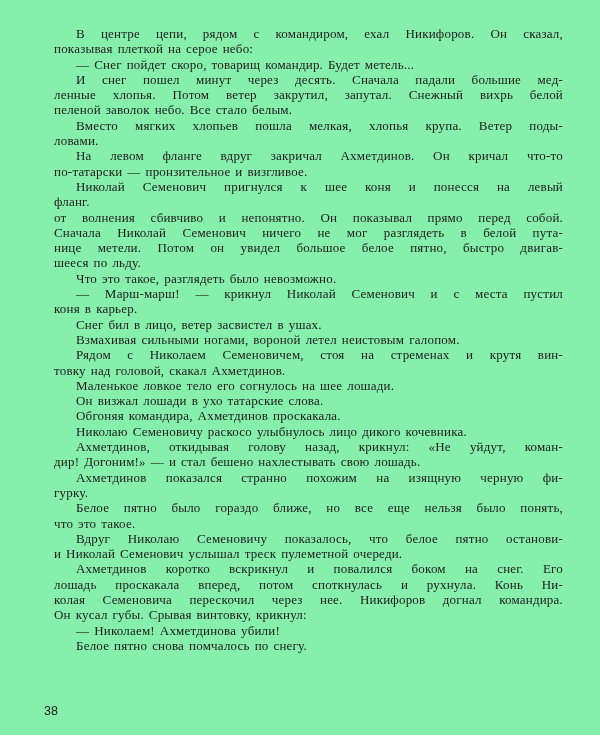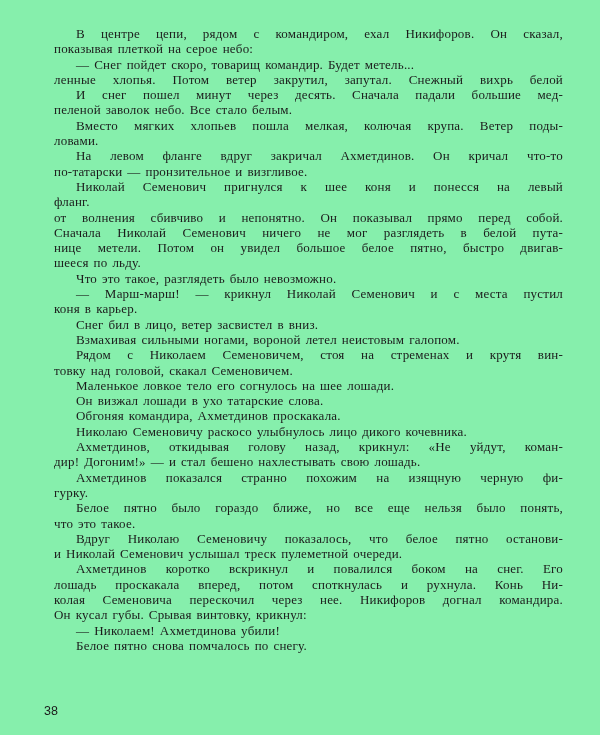--- a/index.html
+++ b/index.html
@@ -47,40 +47,40 @@
   }
 </style>
 </head>
 <body>
 
 <div class="page">
   <div class="text-block">
       <div class="line indent justify">В центре цепи, рядом с командиром, ехал Никифоров. Он сказал,</div>
       <div class="line">показывая плеткой на серое небо:</div>
       <div class="line indent">— Снег пойдет скоро, товарищ командир. Будет метель...</div>
+      <div class="line indent justify">И снег пошел минут через десять. Сначала падали большие мед-</div>
       <div class="line justify">ленные хлопья. Потом ветер закрутил, запутал. Снежный вихрь белой</div>
-      <div class="line indent justify">И снег пошел минут через десять. Сначала падали большие мед-</div>
       <div class="line">пеленой заволок небо. Все стало белым.</div>
-      <div class="line indent justify">Вместо мягких хлопьев пошла мелкая, колючая крупа. Ветер поды-</div>
+      <div class="line indent justify">Вместо мягких хлопьев пошла мелкая, хлопья крупа. Ветер поды-</div>
       <div class="line">ловами.</div>
       <div class="line indent justify">На левом фланге вдруг закричал Ахметдинов. Он кричал что-то</div>
       <div class="line">по-татарски — пронзительное и визгливое.</div>
       <div class="line indent justify">Николай Семенович пригнулся к шее коня и понесся на левый</div>
       <div class="line">фланг.</div>
       <div class="line justify">от волнения сбивчиво и непонятно. Он показывал прямо перед собой.</div>
       <div class="line justify">Сначала Николай Семенович ничего не мог разглядеть в белой пута-</div>
       <div class="line justify">нице метели. Потом он увидел большое белое пятно, быстро двигав-</div>
       <div class="line">шееся по льду.</div>
       <div class="line indent">Что это такое, разглядеть было невозможно.</div>
       <div class="line indent justify">— Марш-марш! — крикнул Николай Семенович и с места пустил</div>
       <div class="line">коня в карьер.</div>
-      <div class="line indent">Снег бил в лицо, ветер засвистел в вниз.</div>
+      <div class="line indent">Снег бил в лицо, ветер засвистел в ушах.</div>
       <div class="line indent">Взмахивая сильными ногами, вороной летел неистовым галопом.</div>
       <div class="line indent justify">Рядом с Николаем Семеновичем, стоя на стременах и крутя вин-</div>
-      <div class="line">товку над головой, скакал Семеновичем.</div>
+      <div class="line">товку над головой, скакал Ахметдинов.</div>
       <div class="line indent">Маленькое ловкое тело его согнулось на шее лошади.</div>
       <div class="line indent">Он визжал лошади в ухо татарские слова.</div>
       <div class="line indent">Обгоняя командира, Ахметдинов проскакала.</div>
       <div class="line indent">Николаю Семеновичу раскосо улыбнулось лицо дикого кочевника.</div>
       <div class="line indent justify">Ахметдинов, откидывая голову назад, крикнул: «Не уйдут, коман-</div>
       <div class="line">дир! Догоним!» — и стал бешено нахлестывать свою лошадь.</div>
       <div class="line indent justify">Ахметдинов показался странно похожим на изящную черную фи-</div>
       <div class="line">гурку.</div>
       <div class="line indent justify">Белое пятно было гораздо ближе, но все еще нельзя было понять,</div>
       <div class="line">что это такое.</div>

